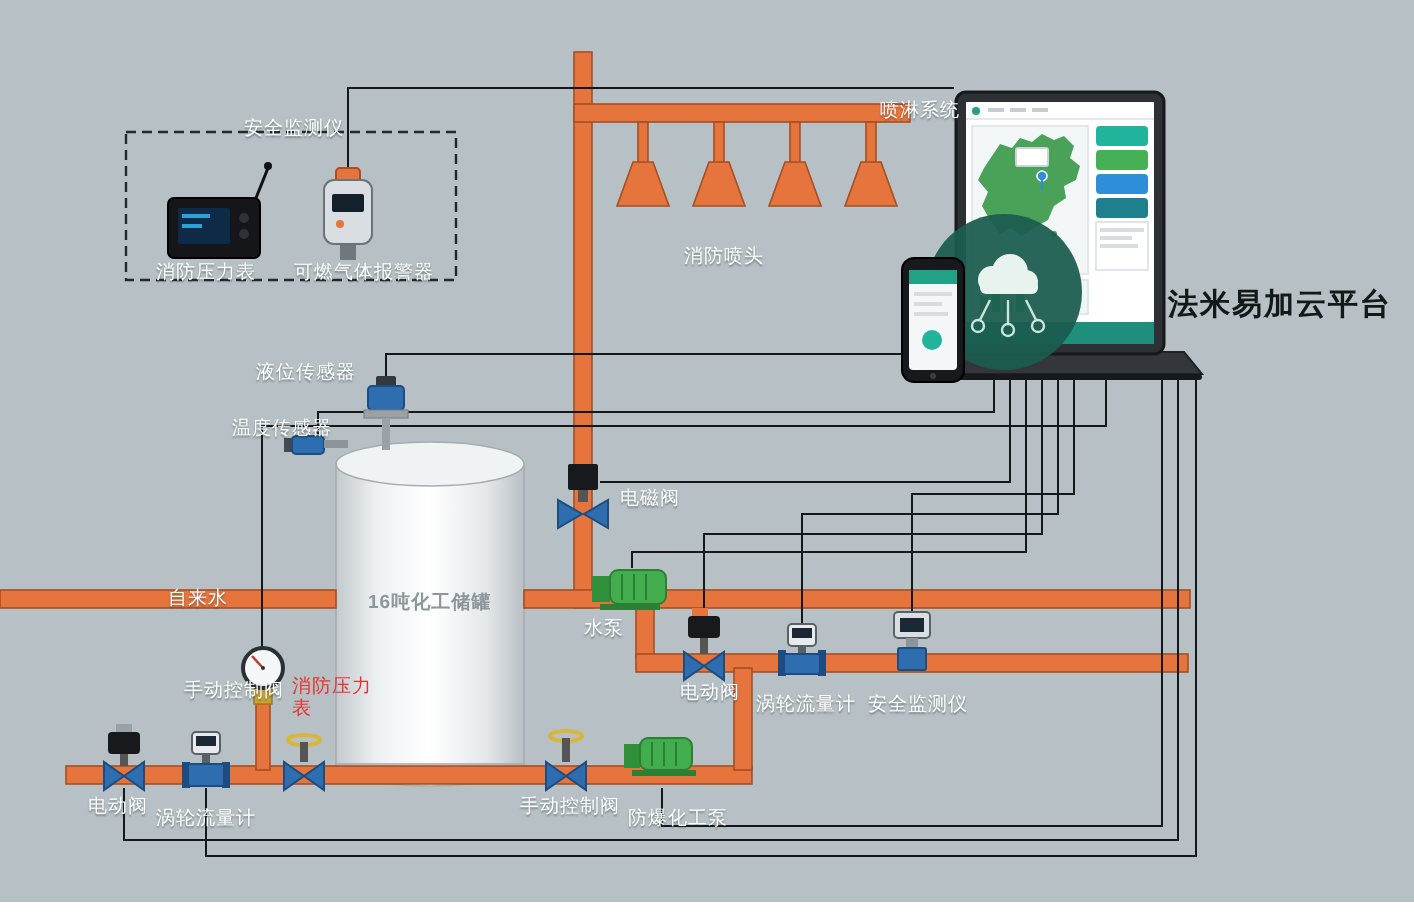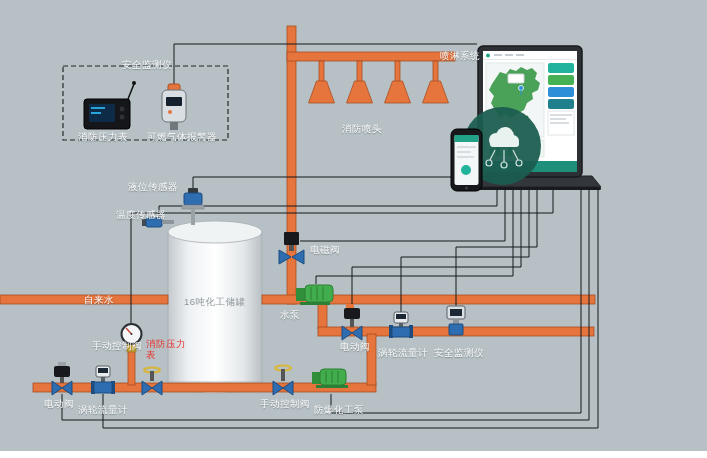--- a/index.html
+++ b/index.html
@@ -7,21 +7,21 @@
     position:relative;width:707px;height:451px;background:#b7c1c5;
     overflow:hidden;font-family:"Liberation Sans","DejaVu Sans",sans-serif;
   }
   .stage svg{position:absolute;left:0;top:0;}
   .lbl{
     position:absolute;font-size:9.5px;font-weight:400;color:#ffffff;
     letter-spacing:.5px;white-space:nowrap;line-height:11px;
     text-shadow:0 1px 1px rgba(40,50,55,.45);
   }
   .lbl.red{color:#e8322e;text-shadow:none;}
-  .lbl.gray{color:#8d969b;text-shadow:none;font-weight:400;}
+  .lbl.gray{color:#8d969b;text-shadow:none;font-weight:700;}
   .lbl.wrap{white-space:normal;width:44px;margin-top:18px;}
   .platform-title{
     position:absolute;left:584px;top:143px;font-size:15px;font-weight:700;
     color:#15181a;letter-spacing:1px;white-space:nowrap;text-shadow:none;
   }
 </style>
 </head>
 <body>
 
 <div class="stage">
@@ -258,25 +258,26 @@
 
 <div class="lbl" style="left:122px;top:59px">安全监测仪</div>
 <div class="lbl" style="left:78px;top:131px">消防压力表</div>
 <div class="lbl" style="left:147px;top:131px">可燃气体报警器</div>
 <div class="lbl" style="left:440px;top:50px">喷淋系统</div>
 <div class="lbl" style="left:342px;top:123px">消防喷头</div>
 <div class="lbl" style="left:128px;top:181px">液位传感器</div>
 <div class="lbl" style="left:116px;top:209px">温度传感器</div>
 <div class="lbl" style="left:310px;top:244px">电磁阀</div>
 <div class="lbl" style="left:84px;top:294px">自来水</div>
-<div class="lbl" style="left:280px;top:309px">水泵</div>
+<div class="lbl" style="left:292px;top:309px">水泵</div>
 <div class="lbl red wrap" style="left:146px;top:320px">消防压力表</div>
 <div class="lbl" style="left:92px;top:340px">手动控制阀</div>
 <div class="lbl" style="left:340px;top:341px">电动阀</div>
 <div class="lbl" style="left:378px;top:347px">涡轮流量计</div>
 <div class="lbl" style="left:434px;top:347px">安全监测仪</div>
 <div class="lbl" style="left:44px;top:398px">电动阀</div>
 <div class="lbl" style="left:78px;top:404px">涡轮流量计</div>
 <div class="lbl" style="left:260px;top:398px">手动控制阀</div>
 <div class="lbl" style="left:314px;top:404px">防爆化工泵</div>
 <div class="lbl gray" style="left:184px;top:296px">16吨化工储罐</div>
+<div class="platform-title">法米易加云平台</div>
 
 </div>
 
 </body></html>

